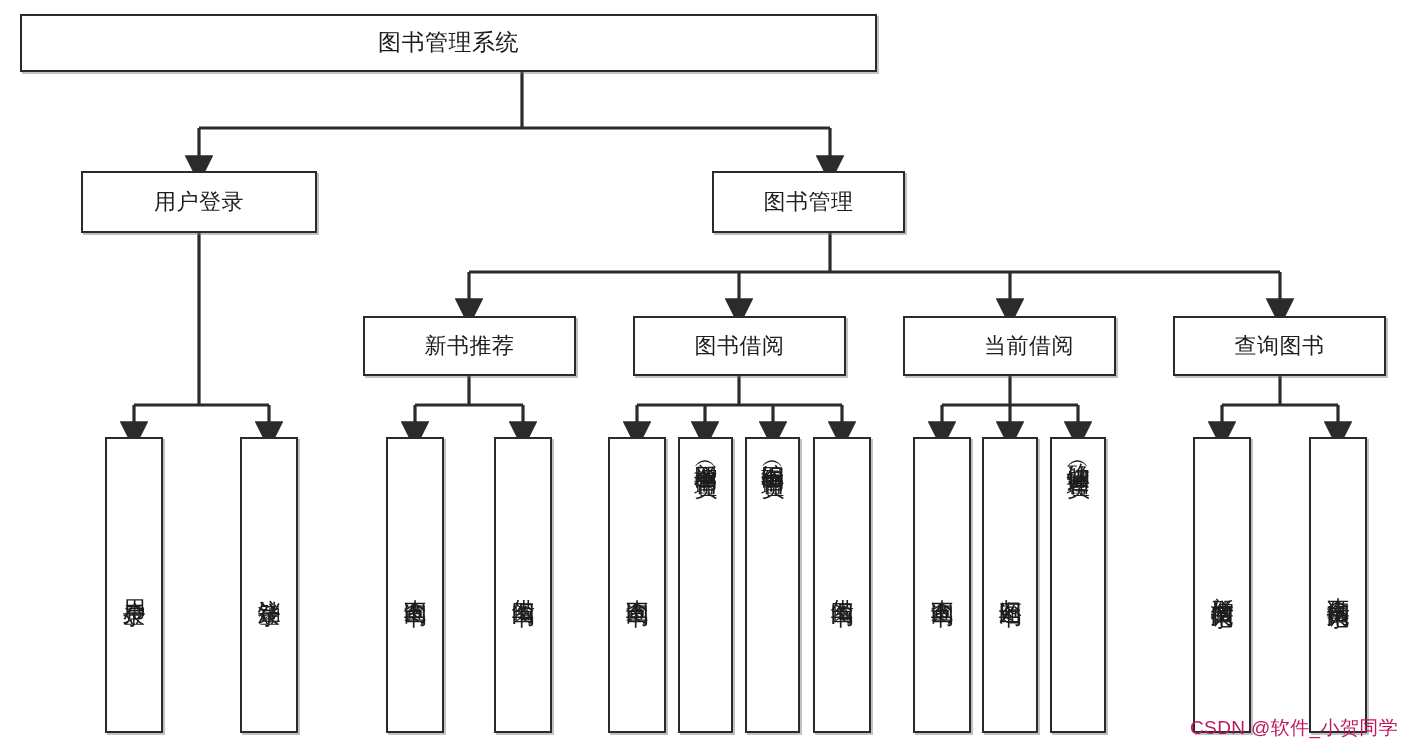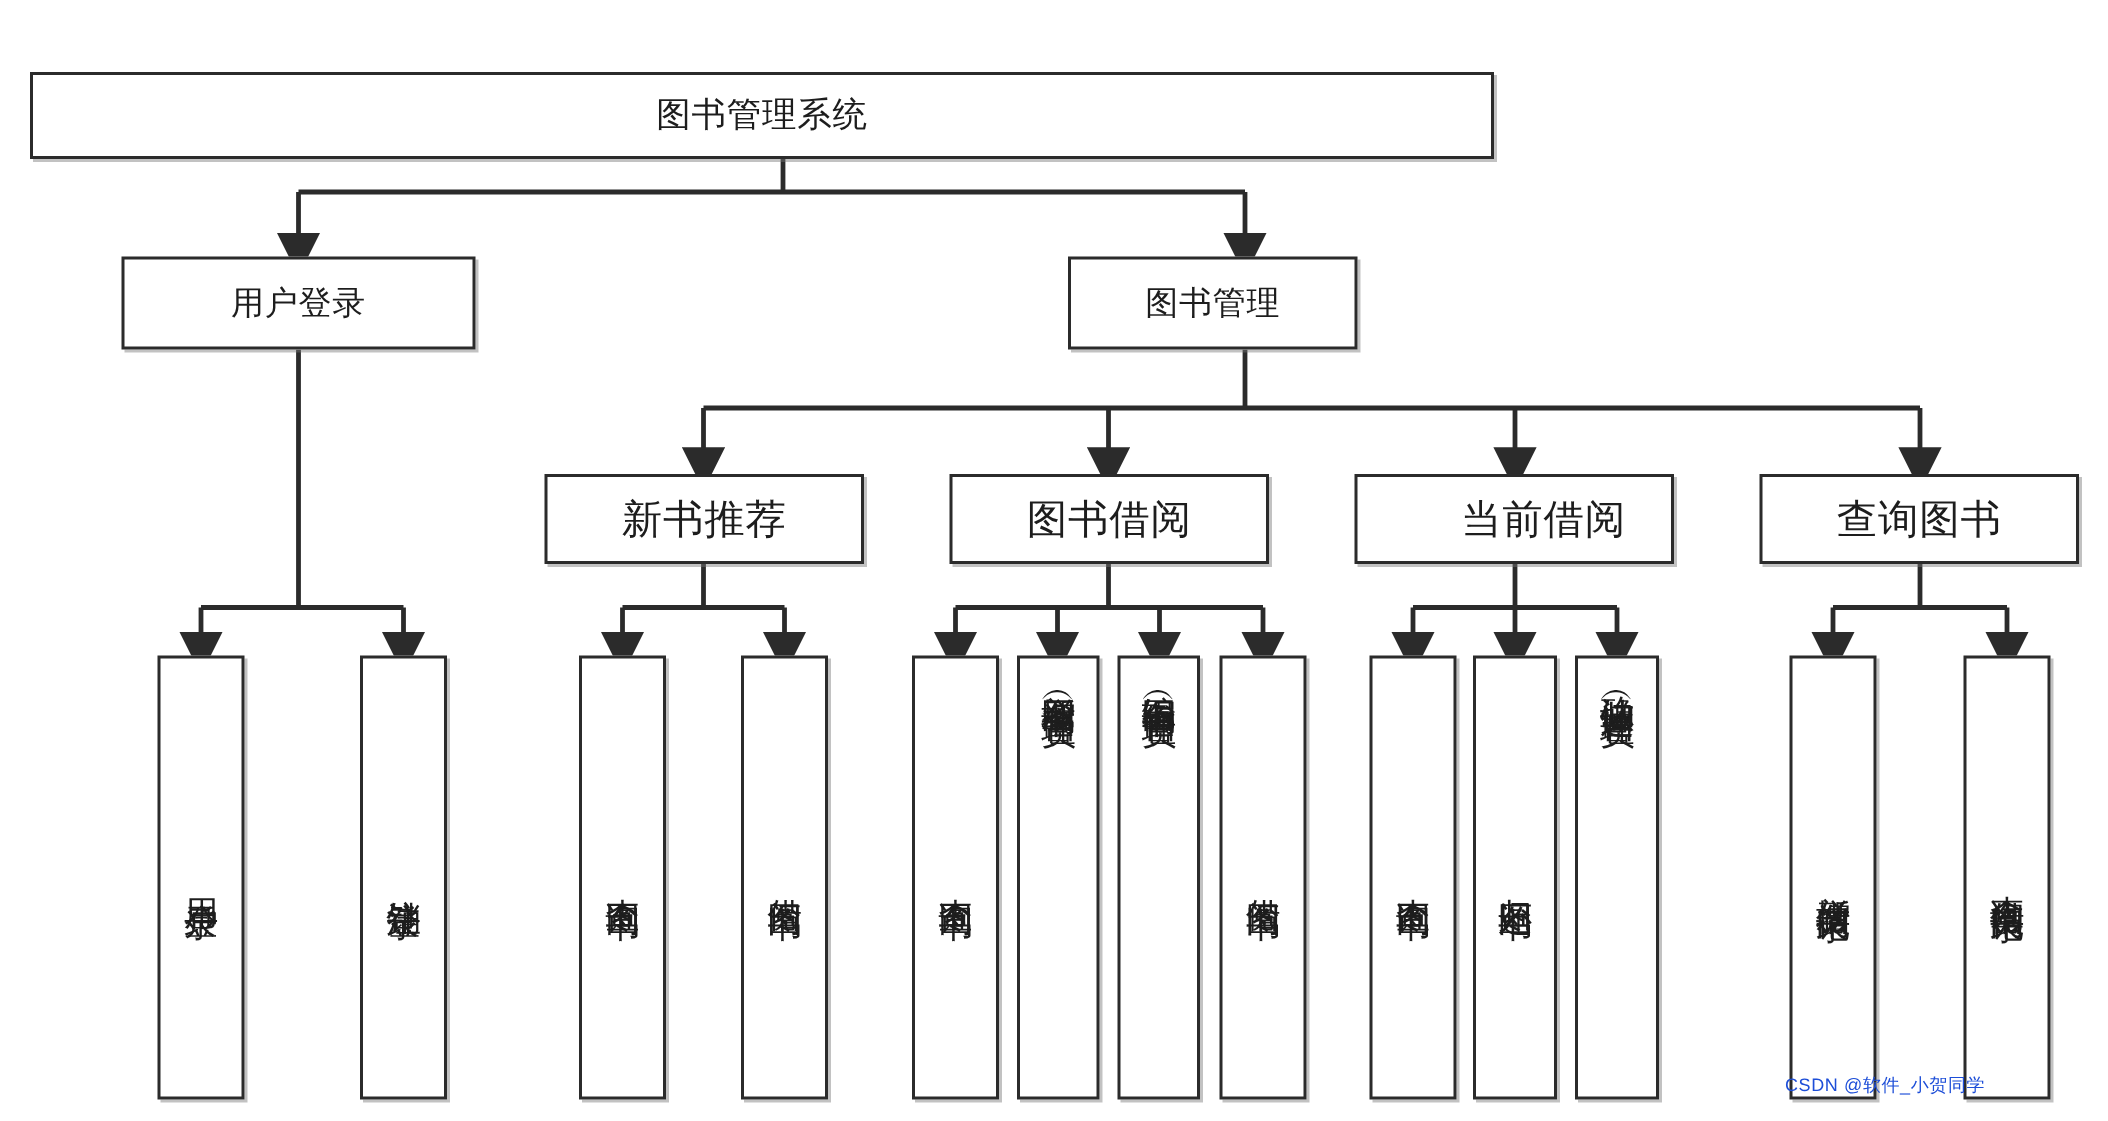--- a/index.html
+++ b/index.html
@@ -46,39 +46,39 @@
   }
   .node.vert .node-label {
     writing-mode: vertical-rl;
     text-orientation: upright;
     font-size: 23px;
     letter-spacing: 2px;
     line-height: 1.02;
   }
   .node.root .node-label { font-size: 23px; }
   .node.level2 .node-label { font-size: 22px; }
-  .node.level3 .node-label { font-size: 27px; }
+  .node.level3 .node-label { font-size: 22px; }
 
   
   .node.vert.center { align-items: center; padding-top: 0; }
 
   #edges {
     position: absolute;
     left: 0;
     top: 0;
     width: 1405px;
     height: 747px;
     pointer-events: none;
   }
   #watermark {
     position: absolute;
     left: 1190px;
     top: 715px;
-    font-size: 12px;
-    color: #1d4ed8;
+    font-size: 19px;
+    color: #be185d;
     letter-spacing: 0.4px;
     white-space: nowrap;
     user-select: none;
   }
 </style>
 </head>
 <body>
 
 <div id="diagram-root">
 
@@ -127,21 +127,21 @@
       <path d="M1010,405 L1010,426" marker-end="url(#arrow)"></path>
       <path d="M1078,405 L1078,426" marker-end="url(#arrow)"></path>
 
       <path d="M1280,376 L1280,405"></path>
       <path d="M1222,405 L1338,405"></path>
       <path d="M1222,405 L1222,426" marker-end="url(#arrow)"></path>
       <path d="M1338,405 L1338,426" marker-end="url(#arrow)"></path>
     </g>
   </svg>
 
-  <div class="node horiz root" style="left:20px; top:14px; width:976px; height:58px;margin-top:34px;">
+  <div class="node horiz root" style="left:20px; top:14px; width:857px; height:58px;">
     <span class="node-label">图书管理系统</span>
   </div>
 
   <div class="node horiz level2" style="left:81px; top:171px; width:236px; height:62px;">
     <span class="node-label">用户登录</span>
   </div>
 
   <div class="node horiz level2" style="left:712px; top:171px; width:193px; height:62px;">
     <span class="node-label">图书管理</span>
   </div>

